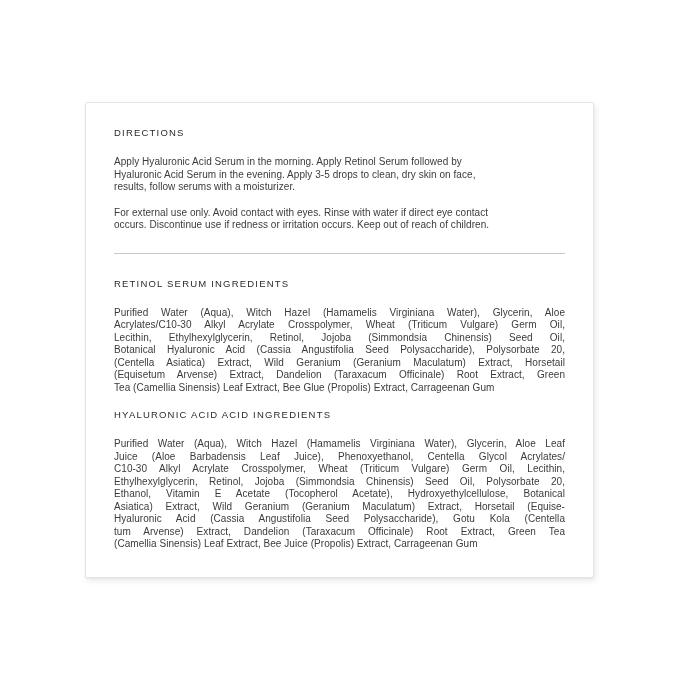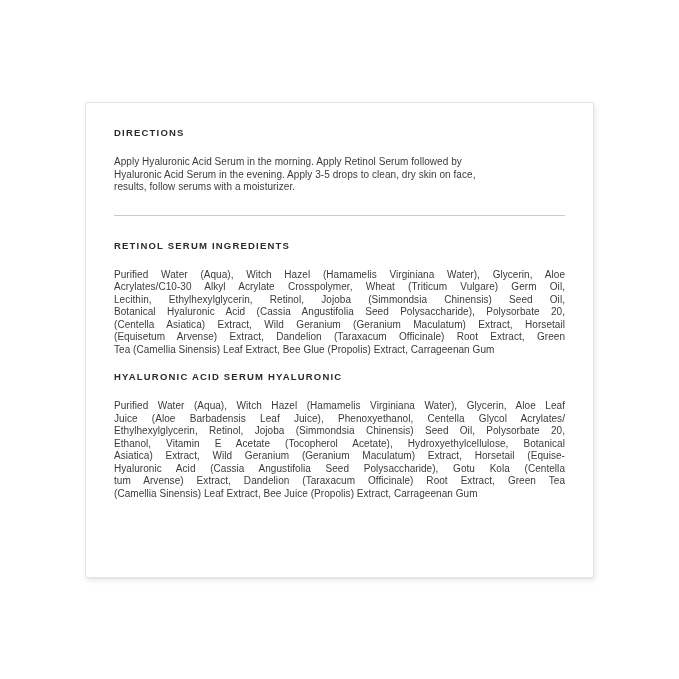--- a/index.html
+++ b/index.html
@@ -25,21 +25,21 @@
     background: var(--card-bg);
     border: 1px solid var(--card-border);
     border-radius: 2px;
     box-shadow: 2px 3px 6px rgba(0,0,0,0.08), 0 1px 2px rgba(0,0,0,0.05);
     padding: 24px 28px;
     overflow: hidden;
   }
   h2.section-heading {
     font-size: 9.5px;
     line-height: 12px;
-    font-weight: 700;
+    font-weight: 400;
     letter-spacing: 1.2px;
     color: var(--heading-color);
     margin: 0 0 6px 0;
   }
   .para {
     font-size: 10px;
     line-height: 12.5px;
     color: var(--body-color);
     letter-spacing: 0.05px;
     margin-top: 17px;
@@ -65,42 +65,47 @@
 <div class="stage">
   <section class="card">
 
     <div class="section section-directions">
       <h2 class="section-heading">DIRECTIONS</h2>
       <div class="para align-left">
           <div class="pline">Apply Hyaluronic Acid Serum in the morning. Apply Retinol Serum followed by</div>
           <div class="pline">Hyaluronic Acid Serum in the evening. Apply 3-5 drops to clean, dry skin on face,</div>
           <div class="pline">results, follow serums with a moisturizer.</div>
         </div>
+      <div class="para align-left">
+          <div class="pline">For external use only. Avoid contact with eyes. Rinse with water if direct eye contact</div>
+          <div class="pline">occurs. Discontinue use if redness or irritation occurs. Keep out of reach of children.</div>
+        </div>
     </div>
 
     <hr class="divider">
 
     <div class="section section-retinol">
       <h2 class="section-heading">RETINOL SERUM INGREDIENTS</h2>
       <div class="para justify">
           <div class="pline">Purified Water (Aqua), Witch Hazel (Hamamelis Virginiana Water), Glycerin, Aloe</div>
           <div class="pline">Acrylates/C10-30 Alkyl Acrylate Crosspolymer, Wheat (Triticum Vulgare) Germ Oil,</div>
           <div class="pline">Lecithin, Ethylhexylglycerin, Retinol, Jojoba (Simmondsia Chinensis) Seed Oil,</div>
           <div class="pline">Botanical Hyaluronic Acid (Cassia Angustifolia Seed Polysaccharide), Polysorbate 20,</div>
           <div class="pline">(Centella Asiatica) Extract, Wild Geranium (Geranium Maculatum) Extract, Horsetail</div>
           <div class="pline">(Equisetum Arvense) Extract, Dandelion (Taraxacum Officinale) Root Extract, Green</div>
           <div class="pline">Tea (Camellia Sinensis) Leaf Extract, Bee Glue (Propolis) Extract, Carrageenan Gum</div>
         </div>
     </div>
 
     <div class="section section-hyaluronic">
-      <h2 class="section-heading">HYALURONIC ACID SERUM HYALURONIC</h2>
+      <h2 class="section-heading">HYALURONIC ACID ACID INGREDIENTS</h2>
       <div class="para justify">
           <div class="pline">Purified Water (Aqua), Witch Hazel (Hamamelis Virginiana Water), Glycerin, Aloe Leaf</div>
           <div class="pline">Juice (Aloe Barbadensis Leaf Juice), Phenoxyethanol, Centella Glycol Acrylates/</div>
+          <div class="pline">C10-30 Alkyl Acrylate Crosspolymer, Wheat (Triticum Vulgare) Germ Oil, Lecithin,</div>
           <div class="pline">Ethylhexylglycerin, Retinol, Jojoba (Simmondsia Chinensis) Seed Oil, Polysorbate 20,</div>
           <div class="pline">Ethanol, Vitamin E Acetate (Tocopherol Acetate), Hydroxyethylcellulose, Botanical</div>
           <div class="pline">Asiatica) Extract, Wild Geranium (Geranium Maculatum) Extract, Horsetail (Equise-</div>
           <div class="pline">Hyaluronic Acid (Cassia Angustifolia Seed Polysaccharide), Gotu Kola (Centella</div>
           <div class="pline">tum Arvense) Extract, Dandelion (Taraxacum Officinale) Root Extract, Green Tea</div>
           <div class="pline">(Camellia Sinensis) Leaf Extract, Bee Juice (Propolis) Extract, Carrageenan Gum</div>
         </div>
     </div>
 
   </section>

